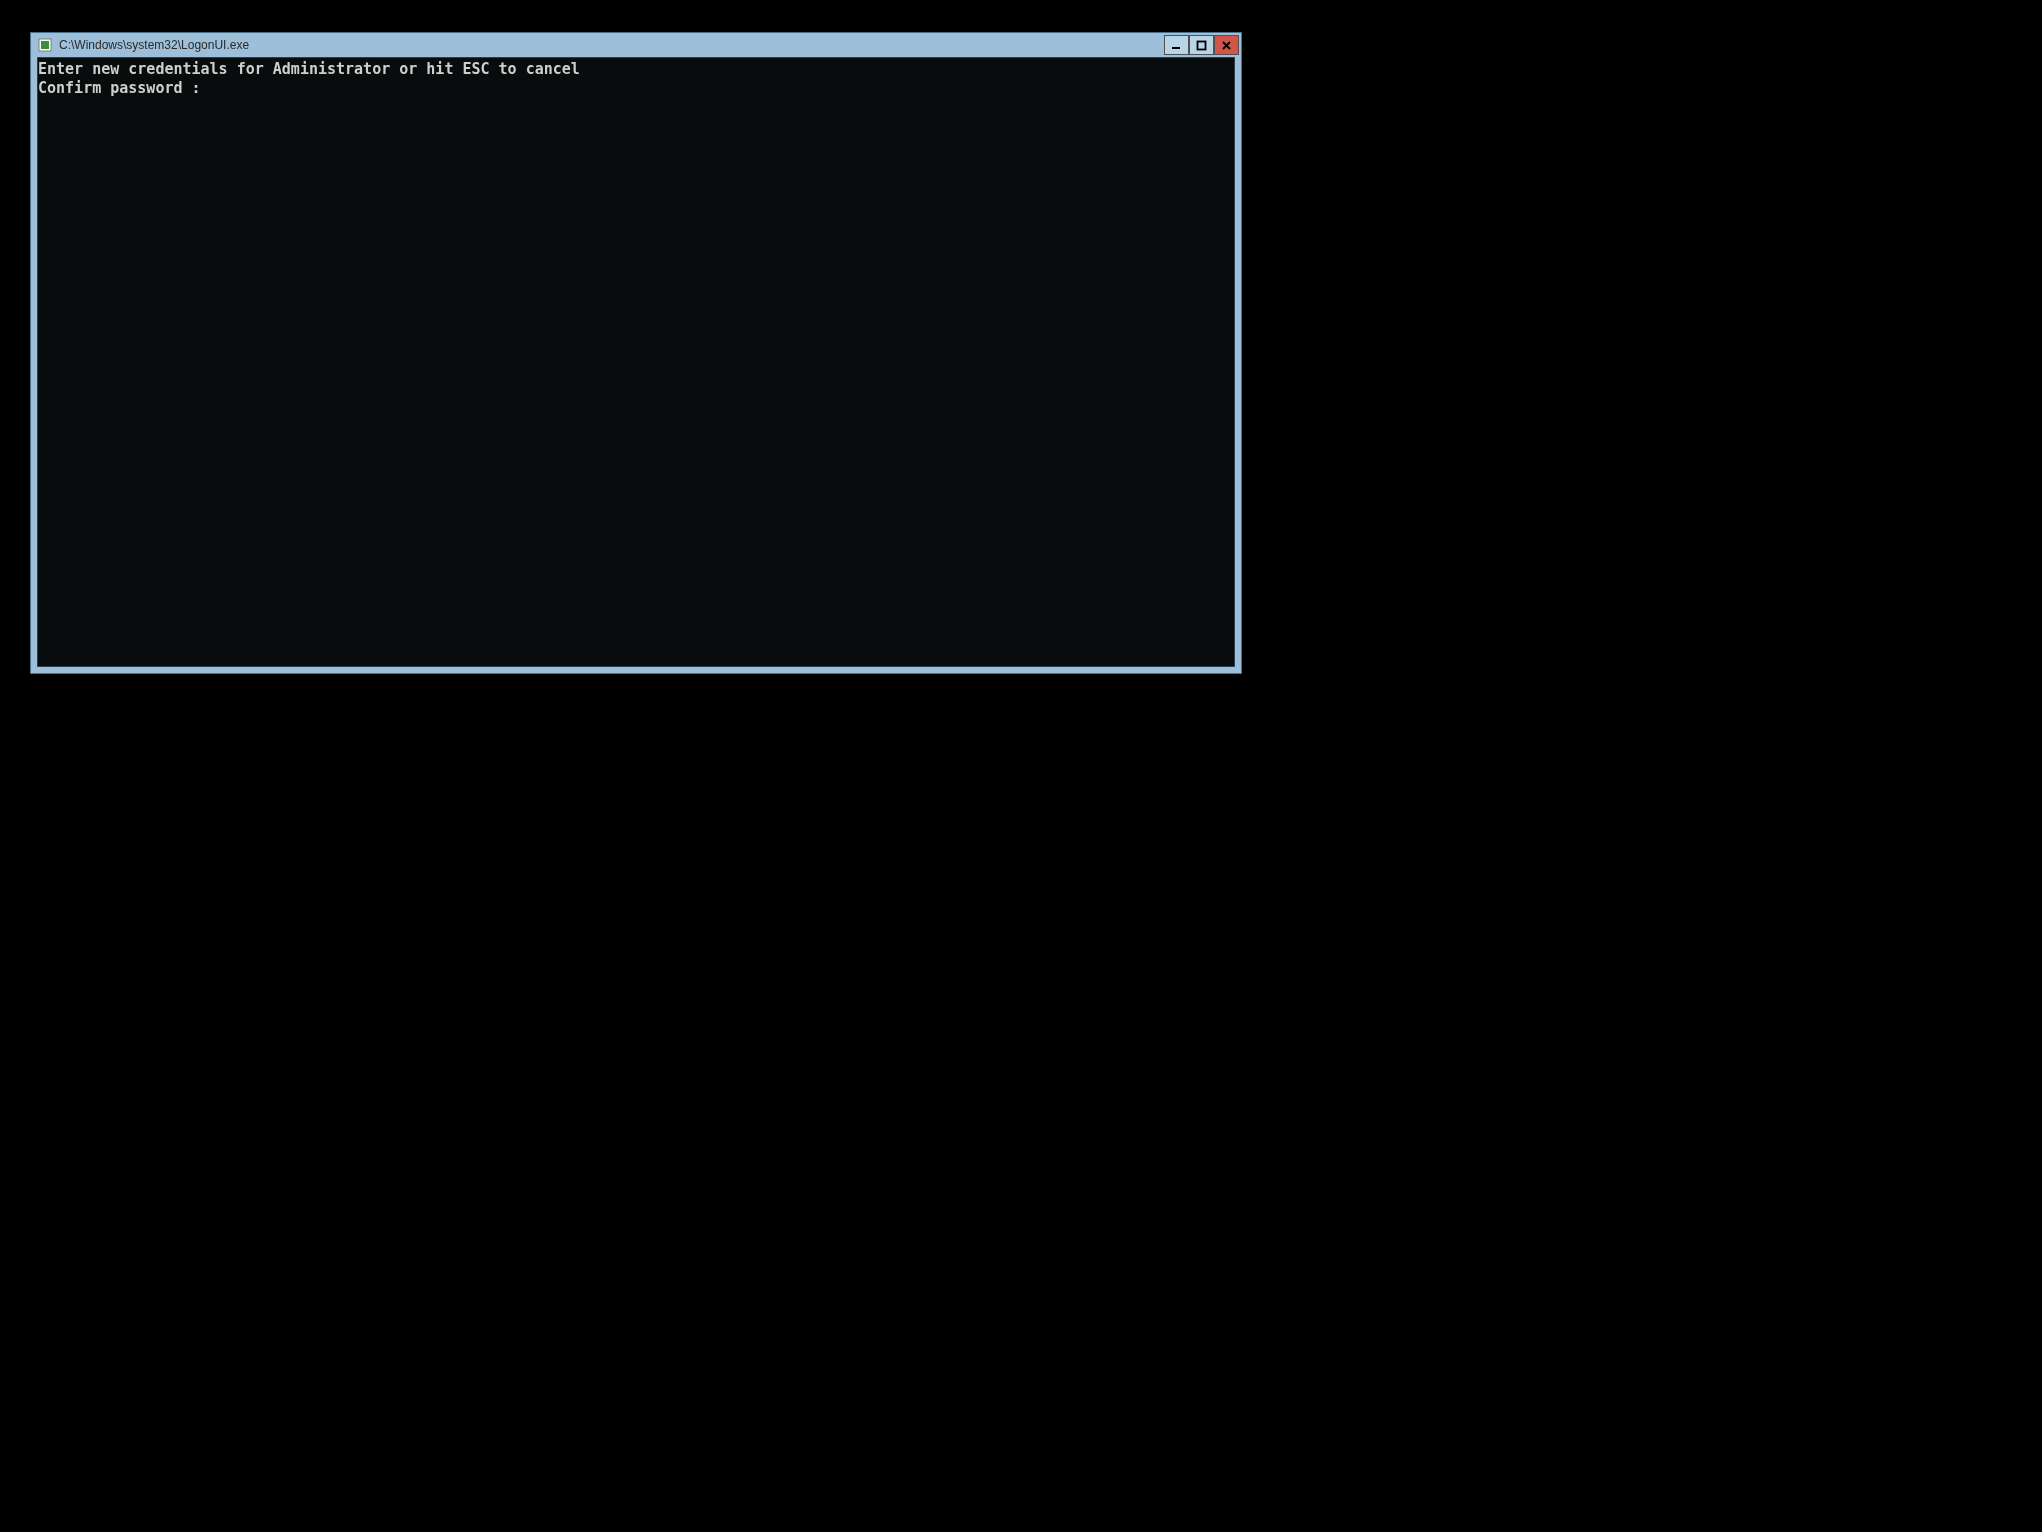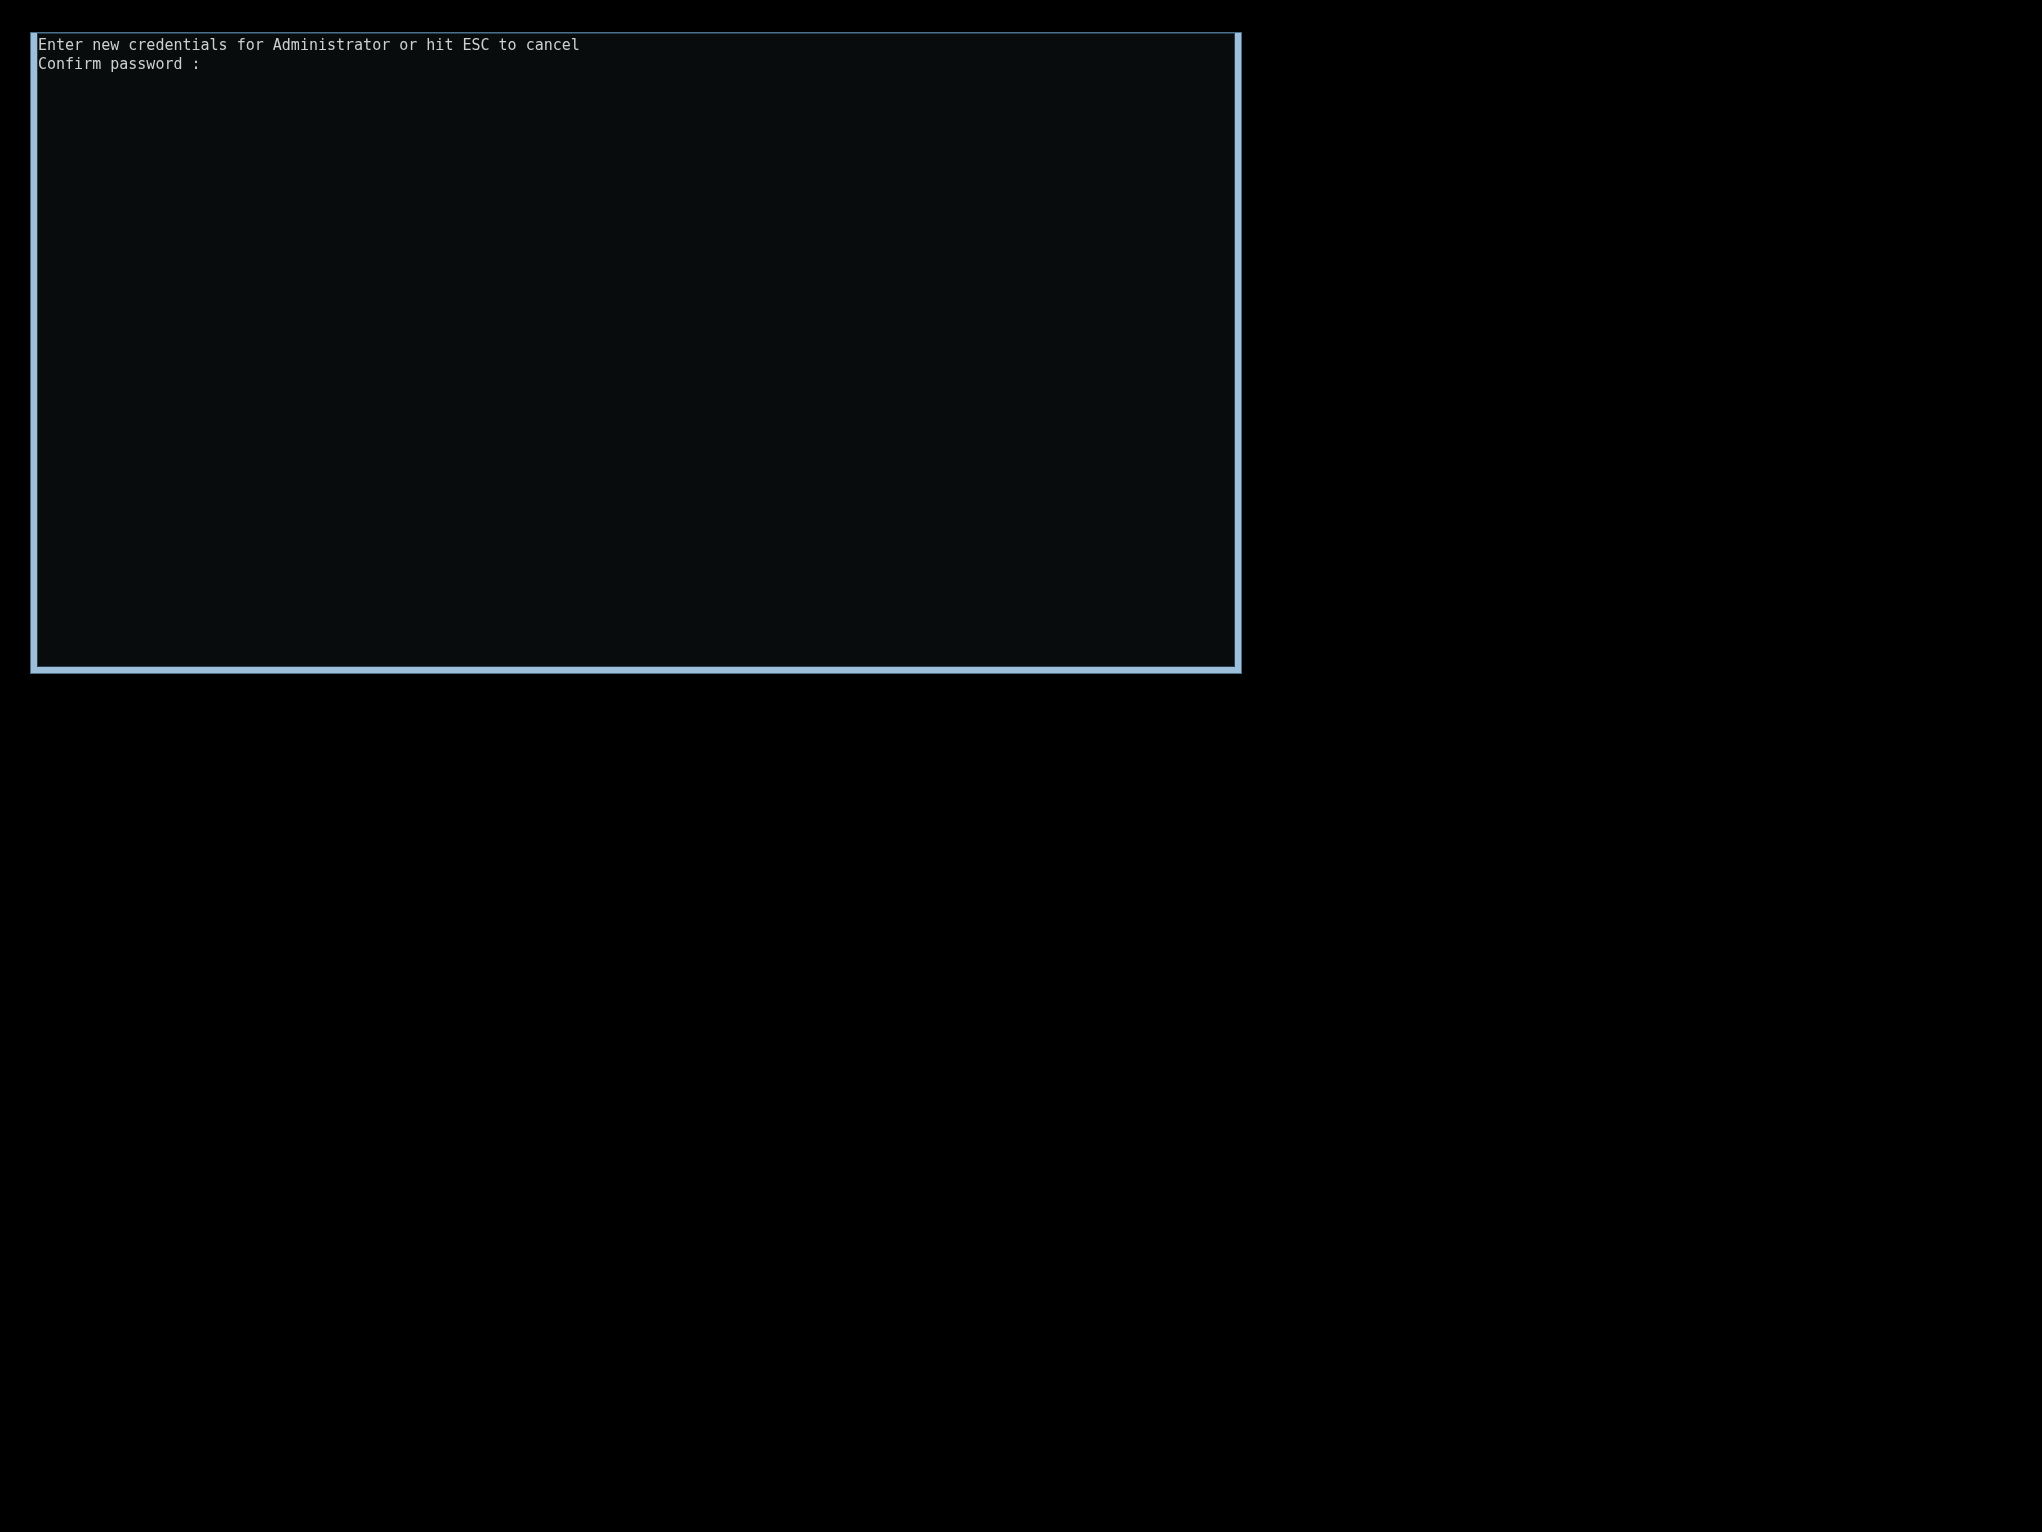--- a/index.html
+++ b/index.html
@@ -86,20 +86,21 @@
       margin: 0 6px 6px 6px;
       background-color: #080c0d;
       border: 1px solid #2a4050;
       padding: 2px 0 0 0;
       font-family: Consolas, "Lucida Console", monospace;
       font-size: 15px;
       color: #cfcfcf;
       line-height: 1.25;
       overflow: hidden;
       position: relative;
+      font-weight: bold;
     }
     .console-line {
       white-space: pre;
       padding-left: 0;
     }
     .cursor-block {
       display: inline-block;
       width: 8px;
       height: 4px;
       background-color: #cfcfcf;
@@ -107,18 +108,44 @@
       position: relative;
       top: 2px;
       margin-left: 2px;
     }
   </style>
 </head>
 <body>
 
 <div class="desktop">
   <div class="window">
+    <div class="titlebar">
+      <span class="titlebar-icon">
+        <svg viewBox="0 0 14 14">
+          <rect x="1" y="1" width="12" height="12" fill="#ffffff" stroke="#808080" stroke-width="1"></rect>
+          <rect x="3" y="3" width="8" height="8" fill="#3a8f3a"></rect>
+        </svg>
+      </span>
+      <span class="titlebar-title">C:\Windows\system32\LogonUI.exe</span>
+      <div class="titlebar-buttons">
+        <div class="titlebar-button">
+          <svg viewBox="0 0 11 11">
+              <rect x="1" y="7" width="8" height="2" fill="#000"></rect>
+            </svg>
+        </div>
+        <div class="titlebar-button">
+          <svg viewBox="0 0 11 11">
+              <rect x="1.5" y="1.5" width="8" height="8" fill="none" stroke="#000" stroke-width="1.8"></rect>
+            </svg>
+        </div>
+        <div class="titlebar-button close">
+          <svg viewBox="0 0 11 11">
+              <path d="M2 2 L9 9 M9 2 L2 9" stroke="#000" stroke-width="1.8"></path>
+            </svg>
+        </div>
+      </div>
+    </div>
     <div class="client-area">
       <div class="console-line">Enter new credentials for Administrator or hit ESC to cancel</div>
       <div class="console-line">Confirm password :</div>
     </div>
   </div>
 </div>
 
 </body></html>

